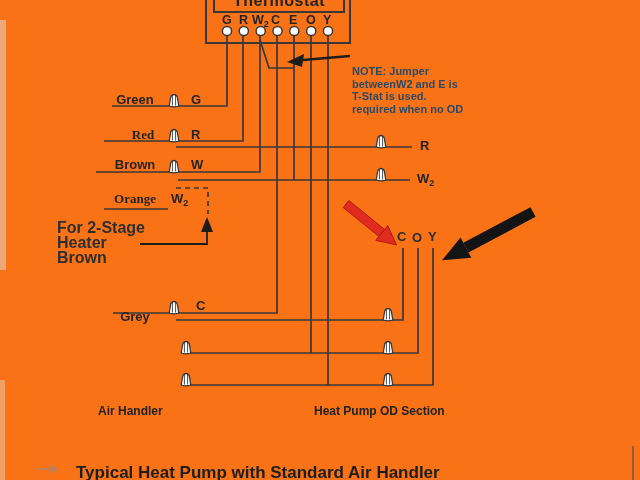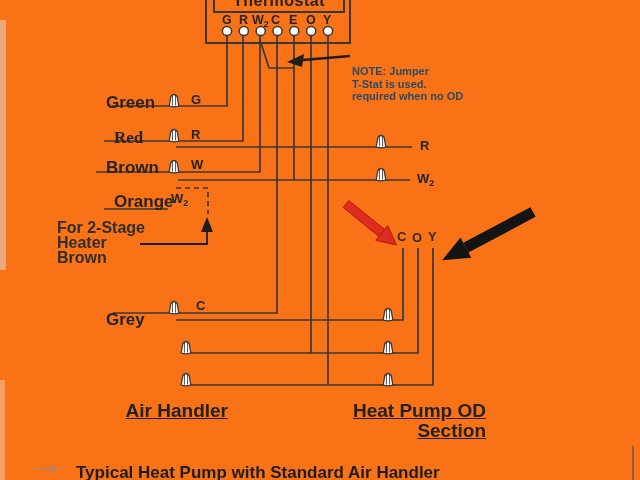--- a/index.html
+++ b/index.html
@@ -14,25 +14,25 @@
   .lbl{
     position:absolute;
     font-weight:bold;
     color:#242424;
     white-space:nowrap;
     line-height:1.15;
   }
   .title{font-size:16px;text-align:center;letter-spacing:.5px;}
   .term{font-size:12.5px;}
   .tsub{font-size:9px;position:relative;top:3px;}
-  .wire-color{font-size:17px;text-align:left;width:58px;}
+  .wire-color{font-size:13px;text-align:center;width:58px;}
   .wire-term{font-size:13px;}
   .note{font-size:11px;line-height:12.5px;color:#2a4a66;}
   .kit{font-size:16px;line-height:15px;color:#2e2e2e;}
-  .section{font-size:19px;text-align:right;line-height:20px;color:#222;text-decoration:underline;}
+  .section{font-size:12px;text-align:left;line-height:20px;color:#222;}
   .caption{font-size:17px;color:#1d1d1d;}
   .od-term{font-size:13px;color:#2e2e2e;}
 </style>
 </head>
 <body>
 
 <div id="page">
 
   <svg id="diagram-svg" width="640" height="480" viewBox="0 0 640 480">
     <defs>
@@ -125,34 +125,35 @@
   <span class="lbl term" style="left:222px;top:13px;"><span>G</span><span class="tsub"></span></span>
   <span class="lbl term" style="left:239px;top:13px;"><span>R</span><span class="tsub"></span></span>
   <span class="lbl term" style="left:252px;top:13px;"><span>W</span><span class="tsub">2</span></span>
   <span class="lbl term" style="left:271px;top:13px;"><span>C</span><span class="tsub"></span></span>
   <span class="lbl term" style="left:289px;top:13px;"><span>E</span><span class="tsub"></span></span>
   <span class="lbl term" style="left:306px;top:13px;"><span>O</span><span class="tsub"></span></span>
   <span class="lbl term" style="left:323px;top:13px;"><span>Y</span><span class="tsub"></span></span>
 
   <div class="lbl note" style="left:352px;top:45px;margin-top:20px;">
     <div>NOTE:  Jumper</div>
+    <div>betweenW2 and E is</div>
     <div>T-Stat is used.</div>
     <div>required when no OD</div>
   </div>
 
   <span class="lbl wire-color" style="left:106px;top:93px;">Green</span>
   <span class="lbl wire-term" style="left:191px;top:93px;"><span>G</span><span class="tsub"></span></span>
 
   <span class="lbl wire-color" style="left:114px;top:128px;font-family:Liberation Serif, serif;">Red</span>
   <span class="lbl wire-term" style="left:191px;top:128px;"><span>R</span><span class="tsub"></span></span>
 
   <span class="lbl wire-color" style="left:106px;top:158px;">Brown</span>
   <span class="lbl wire-term" style="left:191px;top:158px;"><span>W</span><span class="tsub"></span></span>
 
-  <span class="lbl wire-color" style="left:114px;top:192px;">Orange</span>
+  <span class="lbl wire-color" style="left:106px;top:192px;font-family:Liberation Serif, serif;">Orange</span>
   <span class="lbl wire-term" style="left:171px;top:192px;"><span>W</span><span class="tsub">2</span></span>
 
   <span class="lbl wire-color" style="left:106px;top:310px;">Grey</span>
   <span class="lbl wire-term" style="left:196px;top:299px;"><span>C</span><span class="tsub"></span></span>
 
   <div class="lbl kit" style="left:57px;top:220px;">
     <div>For 2-Stage</div>
     <div>Heater</div>
     <div>Brown</div>
   </div>

